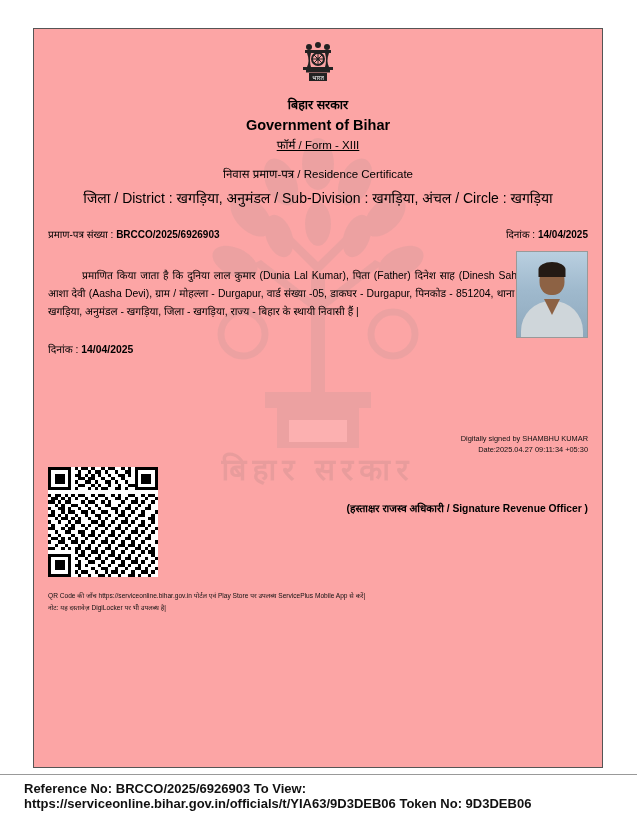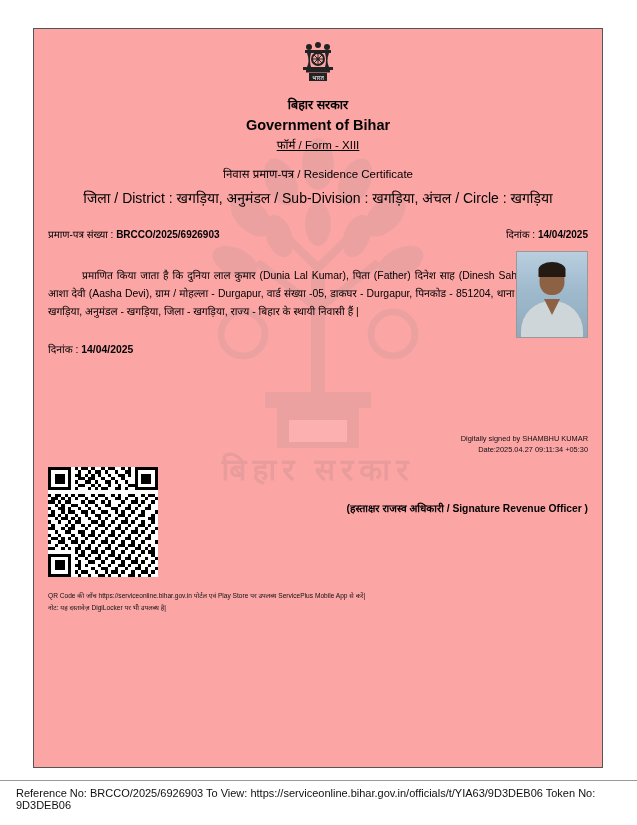--- a/index.html
+++ b/index.html
@@ -122,22 +122,23 @@
     z-index:3;
   }
   .qrnote .n2{margin-top:2px;}
 
   .footer{
     position:absolute;left:0;right:0;bottom:14px;
     border-top:1px solid #999;
     padding-top:6px;
   }
   .footer-text{
-    font-size:11px;color:#111;
-    padding-left:16px;
+    font-size:13px;color:#111;
+    padding-left:24px;
+    font-weight:bold;
   }
 </style>
 </head>
 <body>
 
 <div class="page">
 
   <div class="watermark">
     <svg width="250" height="330" viewBox="0 0 250 330">
       <g fill="#8a8a8a">

